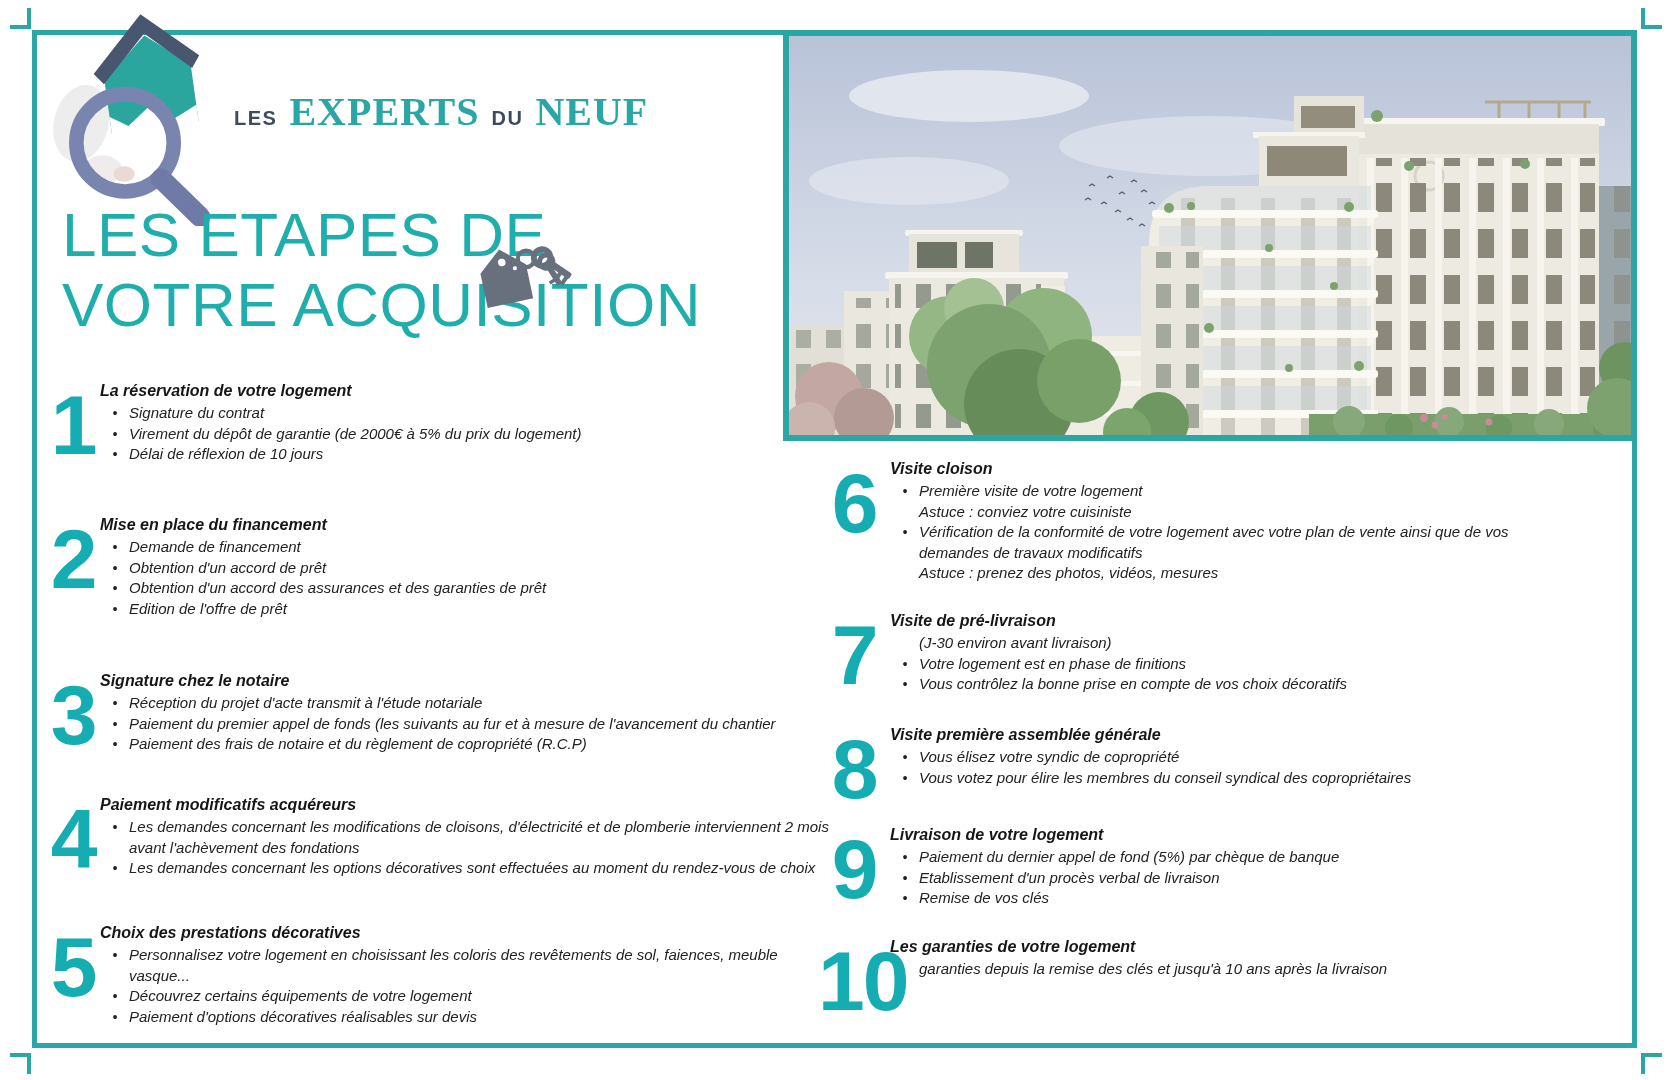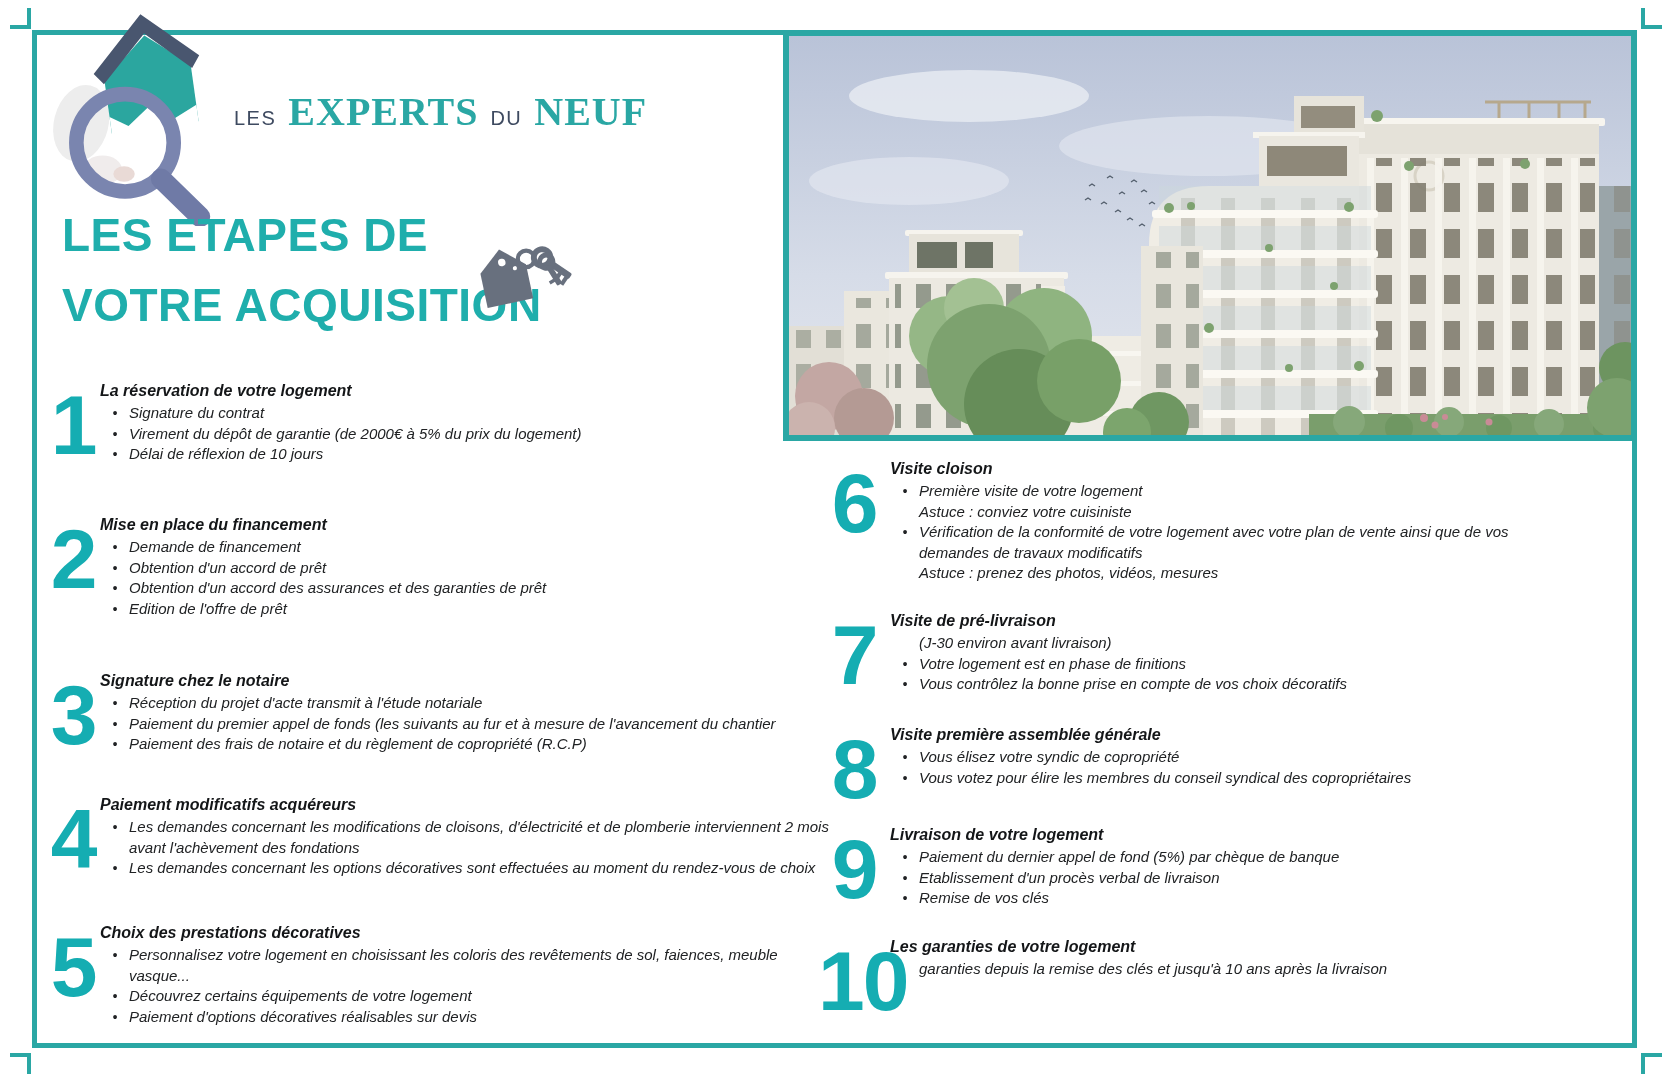--- a/index.html
+++ b/index.html
@@ -12,26 +12,26 @@
   .corner.tr{left:1641px;top:8px;border-left:4px solid var(--teal);border-bottom:4px solid var(--teal);}
   .corner.bl{left:10px;top:1053px;border-right:4px solid var(--teal);border-top:4px solid var(--teal);}
   .corner.br{left:1641px;top:1053px;border-left:4px solid var(--teal);border-top:4px solid var(--teal);}
 
   .main-border{position:absolute;left:32px;top:30px;width:1605px;height:1018px;
                border:5px solid var(--teal);box-sizing:border-box;}
 
   
   .logo-graphic{position:absolute;left:52px;top:6px;width:185px;height:220px;}
   .logo-text{position:absolute;left:234px;top:88px;display:flex;align-items:baseline;gap:12px;white-space:nowrap;}
-  .logo-text .small{font-size:20px;font-weight:400;letter-spacing:1.5px;color:var(--navy);}
+  .logo-text .small{font-size:20px;font-weight:700;letter-spacing:1.5px;color:var(--navy);}
   .logo-text .big{font-size:40px;font-weight:700;letter-spacing:1px;color:var(--teal);font-family:Liberation Serif, serif;}
 
   
-  .page-title{position:absolute;left:62px;top:200px;font-size:46px;line-height:70px;
-              font-weight:700;letter-spacing:.5px;color:var(--title-teal);}
+  .page-title{position:absolute;left:62px;top:200px;font-size:62px;line-height:70px;
+              font-weight:400;letter-spacing:.5px;color:var(--title-teal);}
   .page-title span{display:block;}
 
   .key-icon{position:absolute;left:468px;top:230px;width:108px;height:96px;}
 
   
   .photo{position:absolute;left:783px;top:30px;width:854px;height:411px;
          border:6px solid var(--teal);box-sizing:border-box;background:#ccd4e2;}
   .photo svg{display:block;width:100%;height:100%;}
 
   

